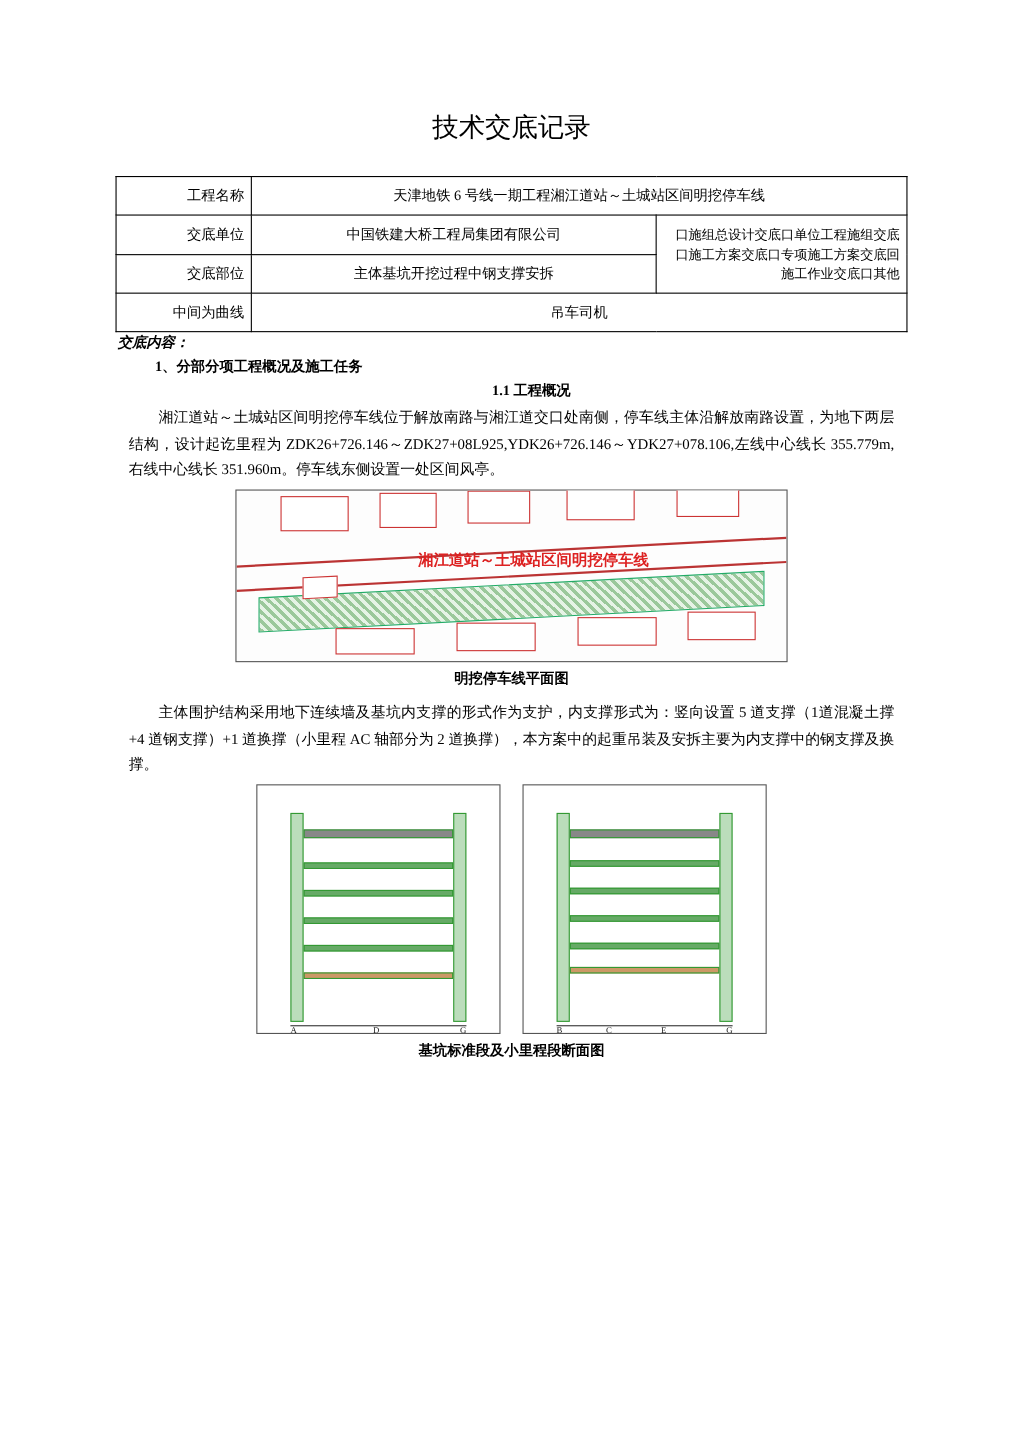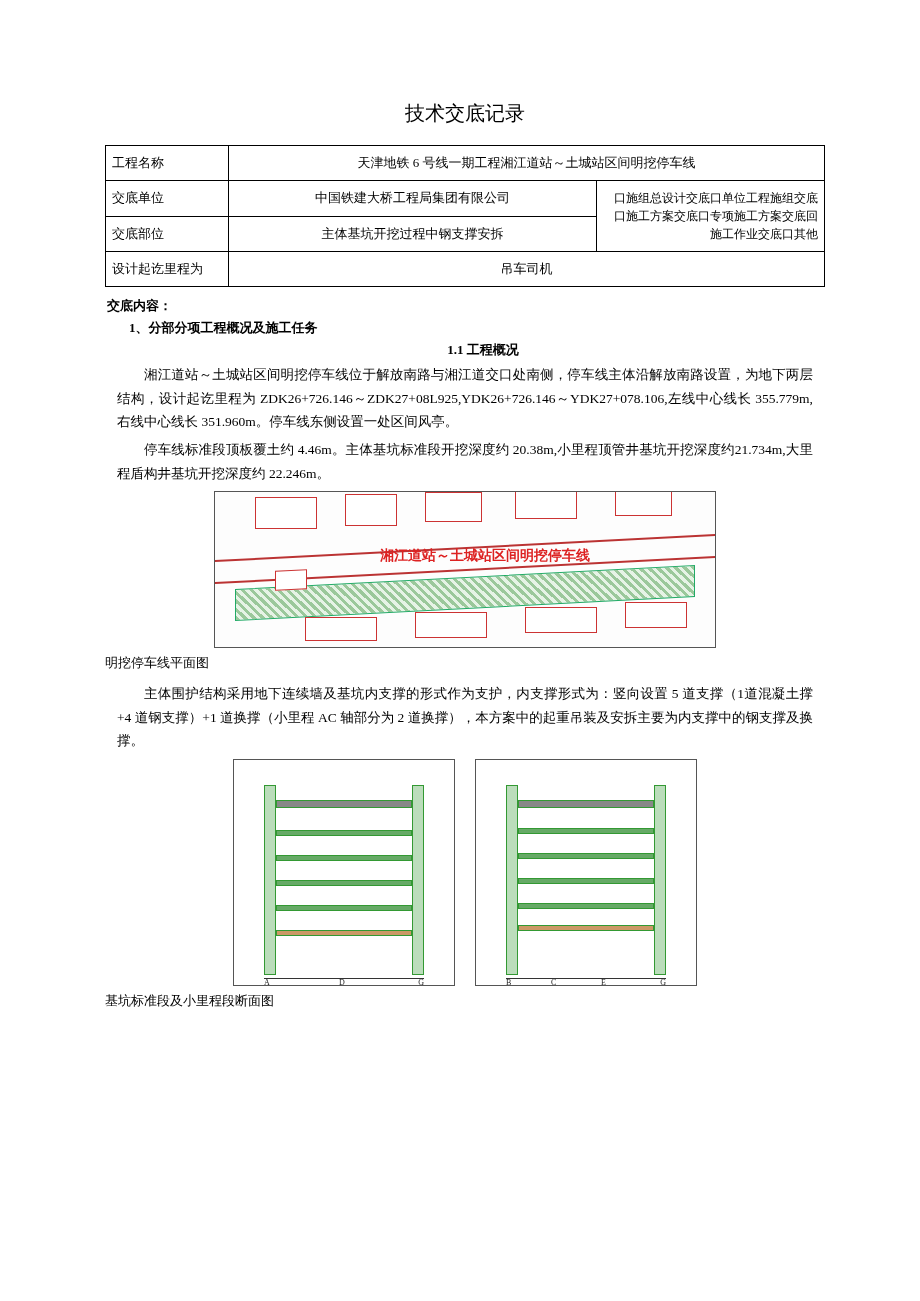--- a/index.html
+++ b/index.html
@@ -10,78 +10,79 @@
     color: #000;
     width: 920px;
   }
   .page {
     width: 920px;
     padding: 100px 95px 40px 105px;
     box-sizing: border-box;
   }
   .title {
     text-align: center;
-    font-size: 20px;
+    font-size: 24px;
     font-weight: normal;
-    margin-bottom: 18px;
+    margin-bottom: 28px;
     font-family: "SimSun", serif;
   }
   table.info {
     border-collapse: collapse;
     width: 100%;
     font-size: 13px;
   }
   table.info td {
     border: 1px solid #000;
     padding: 8px 6px;
     vertical-align: middle;
   }
   td.label {
     width: 110px;
-    text-align: left;
+    text-align: right;
   }
   td.val {
     text-align: center;
   }
   td.checkcol {
     width: 215px;
     font-size: 12px;
     line-height: 1.5;
     text-align: right;
     padding: 4px 4px;
   }
   .content-heading {
     font-size: 13px;
     font-weight: bold;
-    margin-top: 10px;
     margin-left: 2px;
+    font-style: italic;
   }
   .sec {
     font-size: 13px;
     font-weight: bold;
     margin-top: 4px;
-    margin-left: 24px;
+    margin-left: 36px;
   }
   .subsec {
     font-size: 13px;
     font-weight: bold;
     margin-top: 4px;
     margin-left: 36px;
     text-align: center;
   }
   p.body {
     font-size: 13.5px;
     line-height: 1.75;
     margin: 4px 12px;
     text-indent: 2em;
     text-align: justify;
   }
   .figcap {
-    font-size: 13px;
-    font-weight: normal;
+    text-align: center;
+    font-size: 13px;
+    font-weight: bold;
     margin: 6px 0 10px 0;
   }
   .fig-row {
     display: flex;
     justify-content: center;
     gap: 20px;
     margin-top: 6px;
   }
   .fig-box {
     border: 1px solid #555;
@@ -184,32 +185,31 @@
         <span>口施组总设计交底口单位工程施组交底</span><br>
         <span>口施工方案交底口专项施工方案交底回</span><br>
         <span>施工作业交底口其他</span>
       </td>
     </tr>
     <tr>
       <td class="label">交底部位</td>
       <td class="val">主体基坑开挖过程中钢支撑安拆</td>
     </tr>
     <tr>
-      <td class="label">设计起讫里程为</td>
+      <td class="label">中间为曲线</td>
       <td class="val" colspan="2">吊车司机</td>
     </tr>
   </tbody>
     </table>
 
   <div class="content-heading">交底内容：</div>
   <div class="sec">1、分部分项工程概况及施工任务</div>
   <div class="subsec">1.1 工程概况</div>
 
   <p class="body">湘江道站～土城站区间明挖停车线位于解放南路与湘江道交口处南侧，停车线主体沿解放南路设置，为地下两层结构，设计起讫里程为 ZDK26+726.146～ZDK27+08L925,YDK26+726.146～YDK27+078.106,左线中心线长 355.779m,右线中心线长 351.960m。停车线东侧设置一处区间风亭。</p>
-  <p class="body">停车线标准段顶板覆土约 4.46m。主体基坑标准段开挖深度约 20.38m,小里程顶管井基坑开挖深度约21.734m,大里程盾构井基坑开挖深度约 22.246m。</p>
 
   <div class="fig-row">
     <div class="fig-box plan">
       <div class="bldg" style="left:40px;top:5px;width:60px;height:30px;"></div>
       <div class="bldg" style="left:130px;top:2px;width:50px;height:30px;"></div>
       <div class="bldg" style="left:210px;top:0px;width:55px;height:28px;"></div>
       <div class="bldg" style="left:300px;top:-3px;width:60px;height:28px;"></div>
       <div class="bldg" style="left:400px;top:-6px;width:55px;height:28px;"></div>
       <div class="road"></div>
       <div class="label">湘江道站～土城站区间明挖停车线</div>

